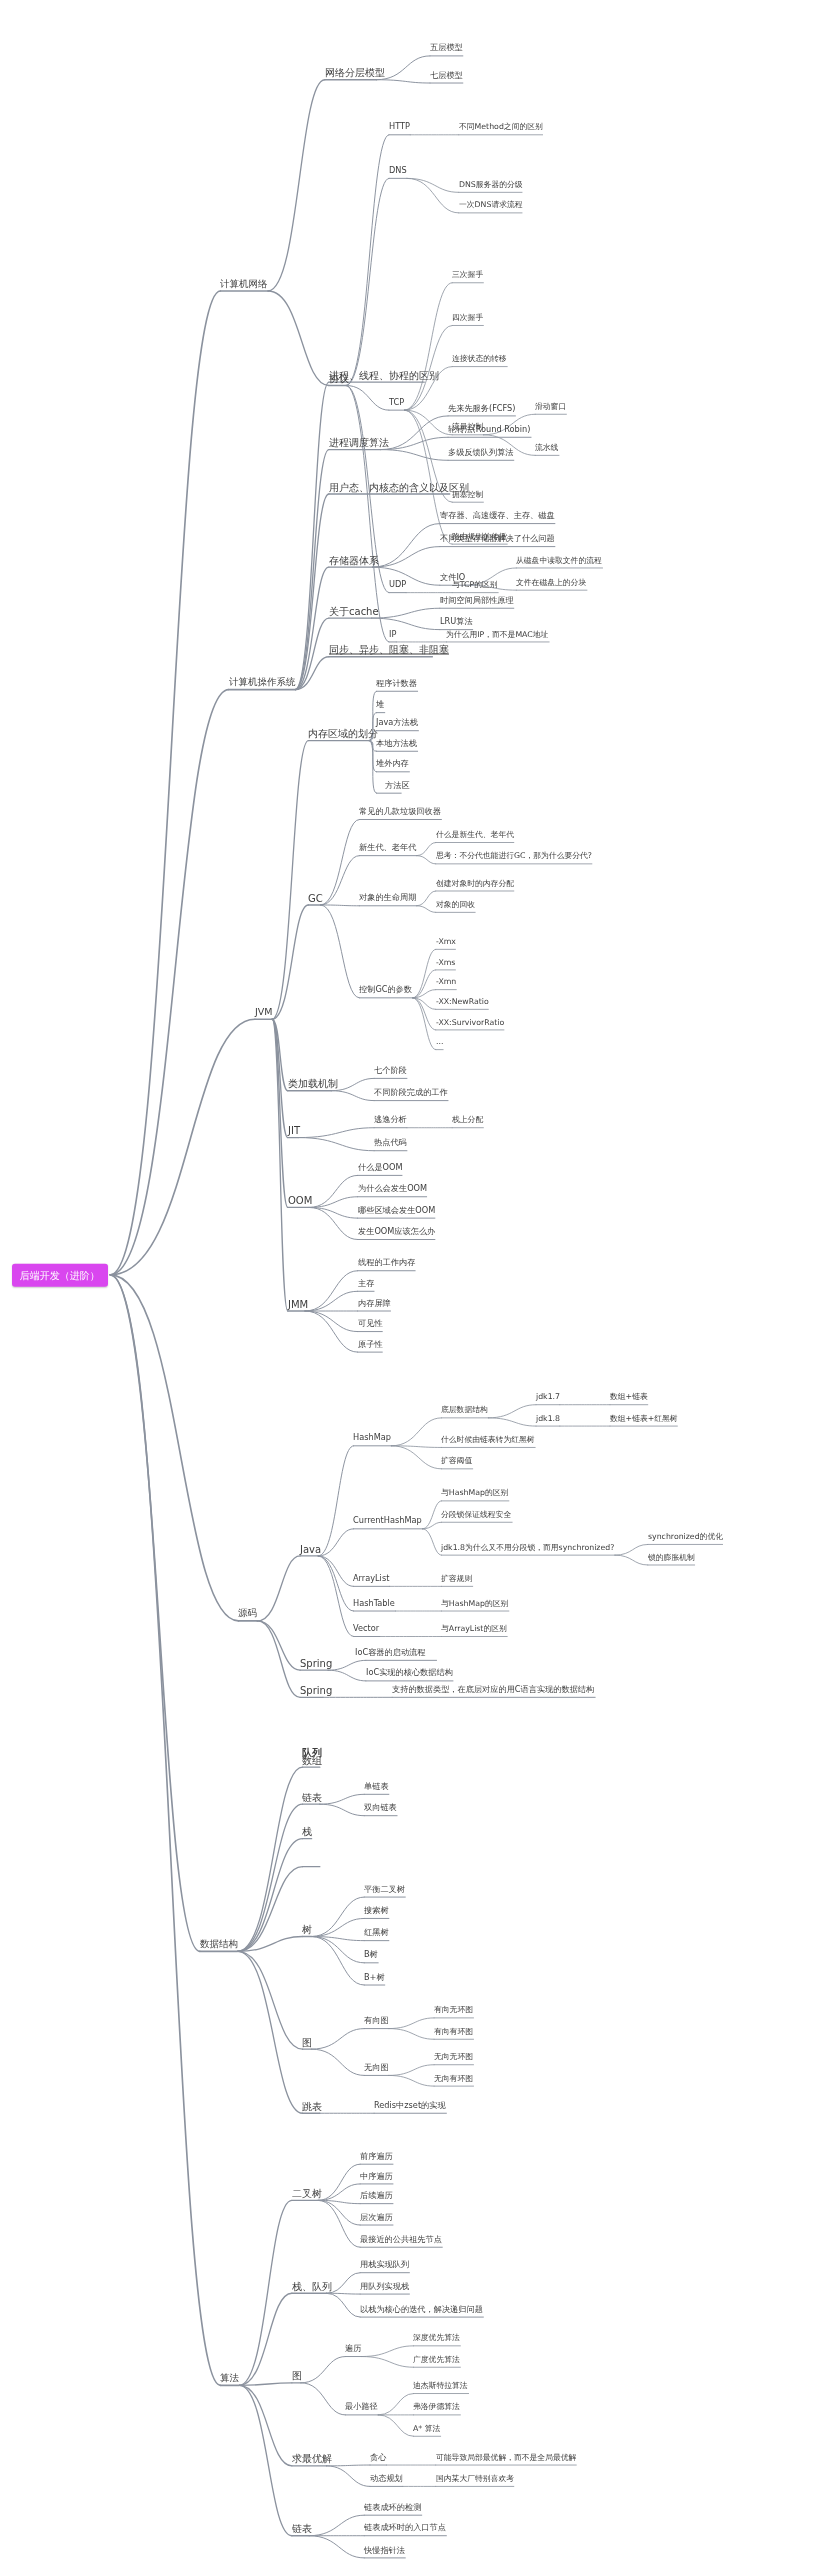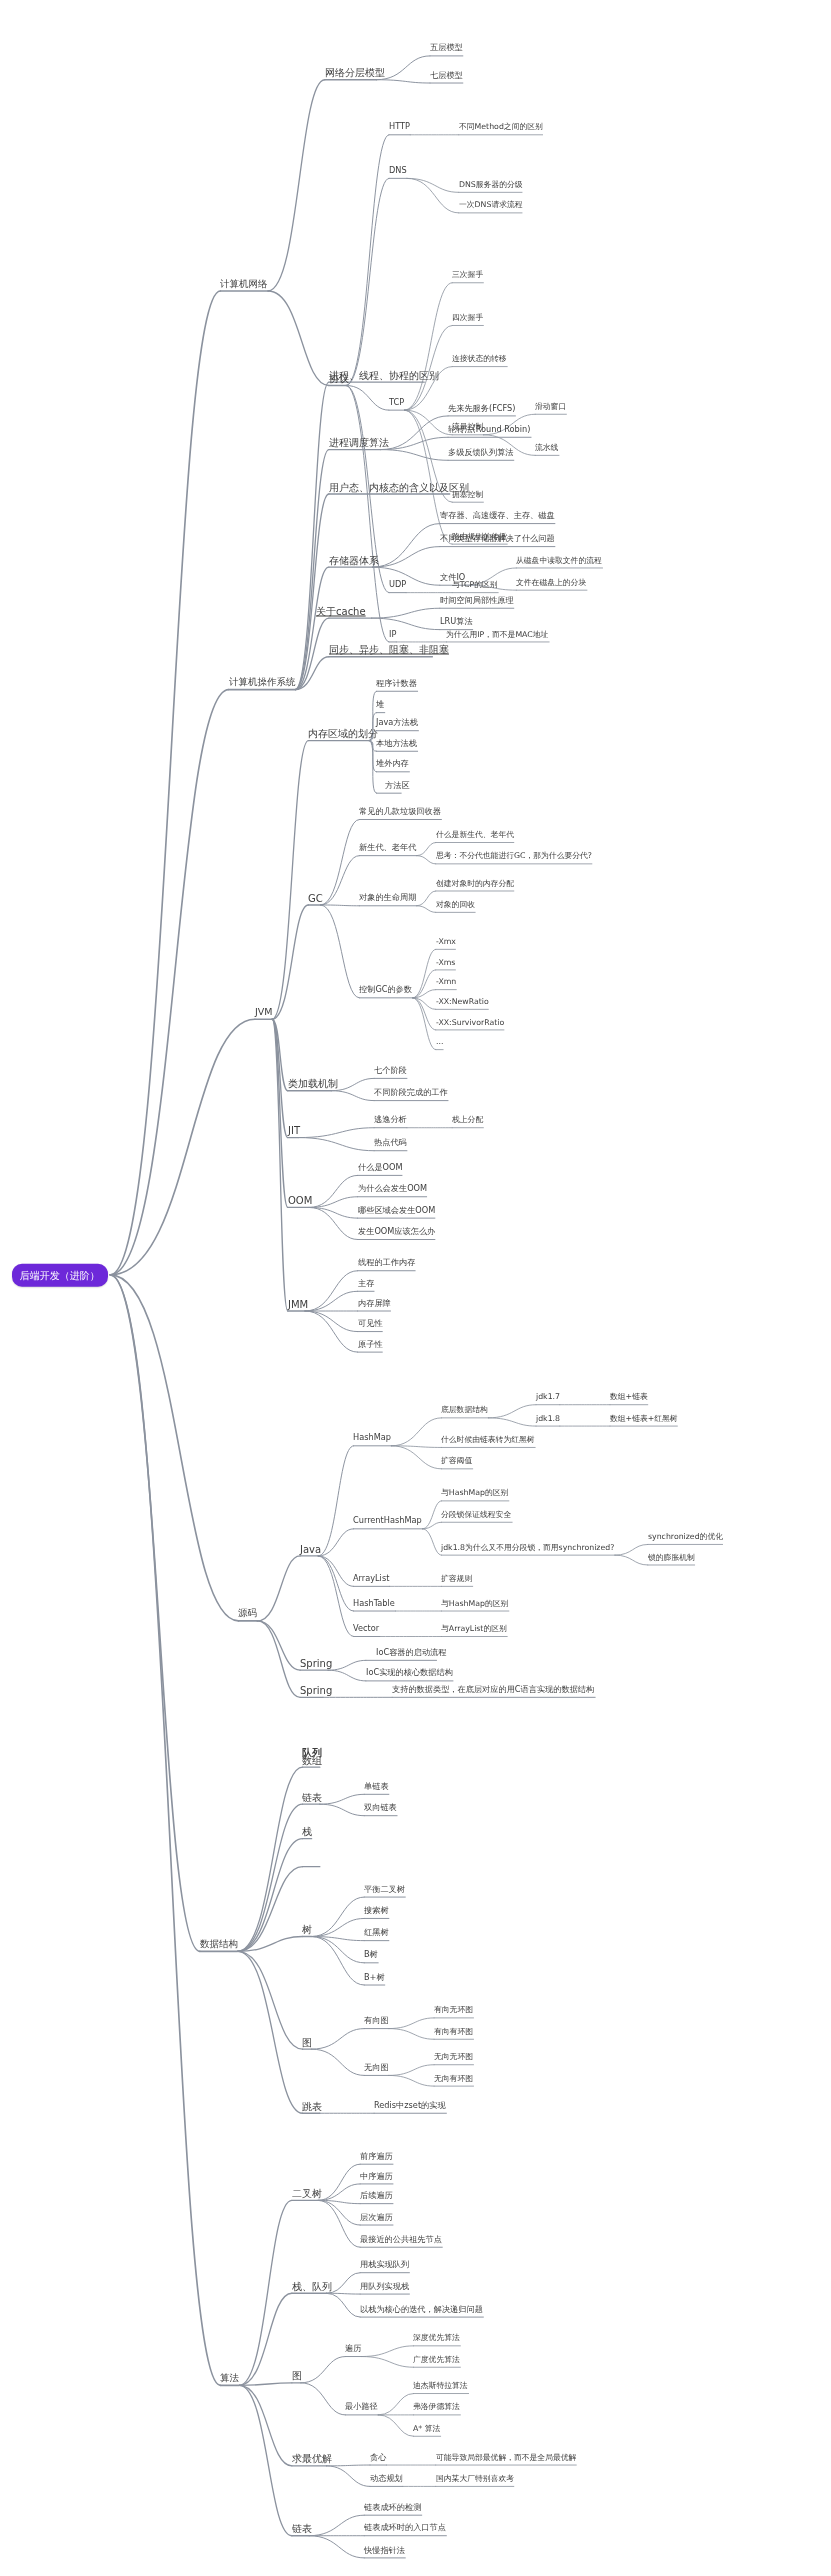--- a/index.html
+++ b/index.html
@@ -1,21 +1,21 @@
 <!DOCTYPE html>
 <html style="font-size:13px"><head>
 <meta charset="utf-8">
 <style>
   html,body{margin:0;padding:0;background:#fff;}
   body{font-family:"DejaVu Sans","Liberation Sans",sans-serif;}
   #map{position:relative;width:832px;height:2576px;background:#fff;overflow:hidden;}
   #links{position:absolute;left:0;top:0;width:832px;height:2576px;pointer-events:none;}
   .node{position:absolute;white-space:nowrap;color:#3c3c3c;font-size:9px;line-height:1.1;
         transform:translateY(-50%);letter-spacing:0;}
-  .node.root{color:#fff;background:#6d28d9;border-radius:10px;padding:5.8px 8.2px;font-size:10px;
+  .node.root{color:#fff;background:#d946ef;border-radius:3px;padding:5.8px 8.2px;font-size:10px;
              box-shadow:0 0.8px 1.6px rgba(0,0,0,.18);}
   .node.l1{font-size:9.5px;}
   .node.l2{font-size:10px;}
   .node.l3{font-size:8.2px;}
   .node.l4{font-size:7.8px;}
 </style>
 </head>
 <body>
 
 <div id="map">
@@ -367,21 +367,21 @@
     <div class="node l3" style="left: 448px; top: 409px;">先来先服务(FCFS)</div>
     <div class="node l3" style="left: 448px; top: 430px;">轮转法(Round Robin)</div>
     <div class="node l3" style="left: 448px; top: 453px;">多级反馈队列算法</div>
     <div class="node l2" style="left: 329px; top: 487px;">用户态、内核态的含义以及区别</div>
     <div class="node l2" style="left: 329px; top: 560px;">存储器体系</div>
     <div class="node l3" style="left: 440px; top: 516px;">寄存器、高速缓存、主存、磁盘</div>
     <div class="node l3" style="left: 440px; top: 539px;">不同类型存储器解决了什么问题</div>
     <div class="node l3" style="left: 440px; top: 578px;">文件IO</div>
     <div class="node l4" style="left: 516px; top: 561px;">从磁盘中读取文件的流程</div>
     <div class="node l4" style="left: 516px; top: 583px;">文件在磁盘上的分块</div>
-    <div class="node l2" style="left: 316px; top: 611px; text-decoration: underline;">关于cache</div>
+    <div class="node l2" style="left: 329px; top: 611px;">关于cache</div>
     <div class="node l3" style="left: 440px; top: 601px;">时间空间局部性原理</div>
     <div class="node l3" style="left: 440px; top: 622px;">LRU算法</div>
     <div class="node l2" style="left: 329px; top: 649px; text-decoration: underline;">同步、异步、阻塞、非阻塞</div>
     <div class="node l1" style="left: 255px; top: 1012px;">JVM</div>
     <div class="node l2" style="left: 308px; top: 733px;">内存区域的划分</div>
     <div class="node l3" style="left: 376px; top: 684px;">程序计数器</div>
     <div class="node l3" style="left: 376px; top: 705px;">堆</div>
     <div class="node l3" style="left: 376px; top: 723px;">Java方法栈</div>
     <div class="node l3" style="left: 376px; top: 744px;">本地方法栈</div>
     <div class="node l3" style="left: 376px; top: 764px;">堆外内存</div>
@@ -435,21 +435,21 @@
     <div class="node l4" style="left: 441px; top: 1548px;">jdk1.8为什么又不用分段锁，而用synchronized?</div>
     <div class="node l4" style="left: 648px; top: 1537px;">synchronized的优化</div>
     <div class="node l4" style="left: 648px; top: 1558px;">锁的膨胀机制</div>
     <div class="node l3" style="left: 353px; top: 1579px;">ArrayList</div>
     <div class="node l4" style="left: 441px; top: 1579px;">扩容规则</div>
     <div class="node l3" style="left: 353px; top: 1604px;">HashTable</div>
     <div class="node l4" style="left: 441px; top: 1604px;">与HashMap的区别</div>
     <div class="node l3" style="left: 353px; top: 1629px;">Vector</div>
     <div class="node l4" style="left: 441px; top: 1629px;">与ArrayList的区别</div>
     <div class="node l2" style="left: 300px; top: 1663px;">Spring</div>
-    <div class="node l3" style="left: 376px; top: 1653px;">IoC容器的启动流程</div>
+    <div class="node l3" style="left: 355px; top: 1653px;">IoC容器的启动流程</div>
     <div class="node l3" style="left: 366px; top: 1673px;">IoC实现的核心数据结构</div>
     <div class="node l2" style="left: 300px; top: 1690px;">Spring</div>
     <div class="node l3" style="left: 392px; top: 1690px;">支持的数据类型，在底层对应的用C语言实现的数据结构</div>
     <div class="node l1" style="left: 200px; top: 1944px;">数据结构</div>
     <div class="node l2" style="left: 302px; top: 1760px;">数组</div>
     <div class="node l2" style="left: 302px; top: 1797px;">链表</div>
     <div class="node l3" style="left: 364px; top: 1787px;">单链表</div>
     <div class="node l3" style="left: 364px; top: 1808px;">双向链表</div>
     <div class="node l2" style="left: 302px; top: 1831px;">栈</div>
     <div class="node l2" style="left: 302px; top: 1752px; font-weight: bold;">队列</div>

